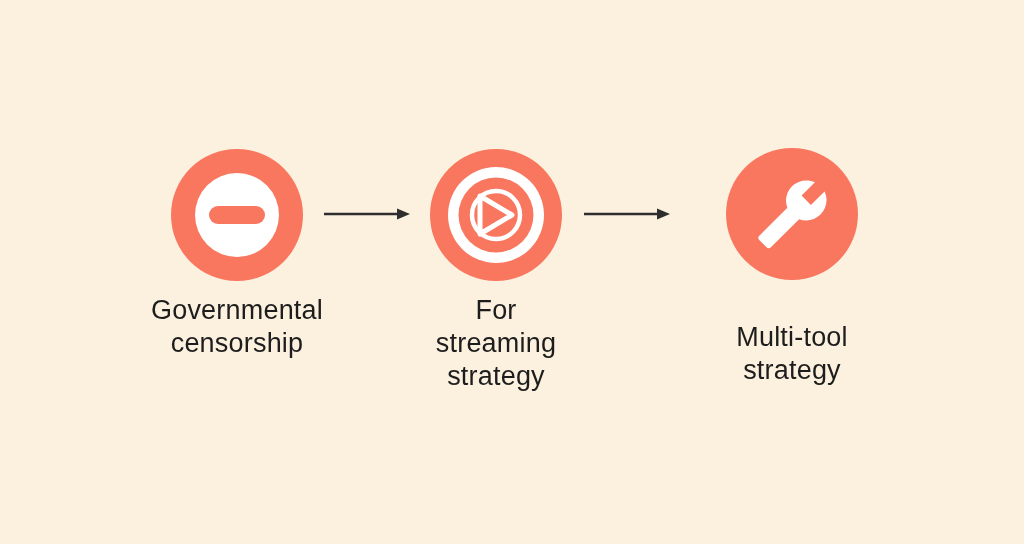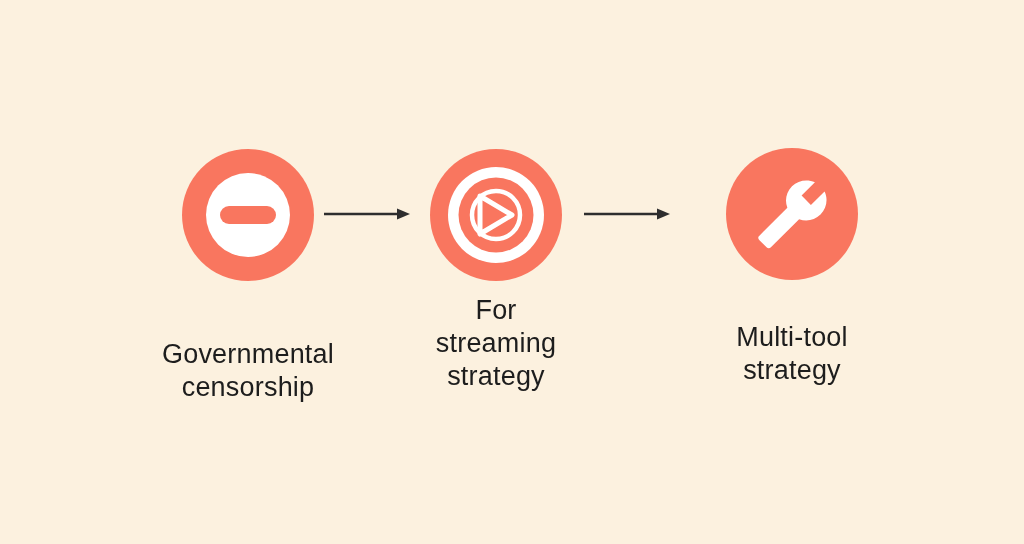--- a/index.html
+++ b/index.html
@@ -12,21 +12,21 @@
     font-family: "Liberation Sans", sans-serif;
   }
   .step {
     position: absolute;
     width: 220px;
     top: 149px;
     display: flex;
     flex-direction: column;
     align-items: center;
   }
-  .step-1 { left: 138px; gap: 44px; }
+  .step-1 { left: 127px; }
   .step-2 { left: 386px; }
   .step-3 { left: 682px; top: 148px; gap: 28px; }
   .step-icon { width: 132px; height: 132px; display: block; }
   .step-label {
     margin-top: 13px;
     font-size: 27px;
     line-height: 33px;
     font-weight: 400;
     color: var(--text, #1D1D1D);
     text-align: center;

